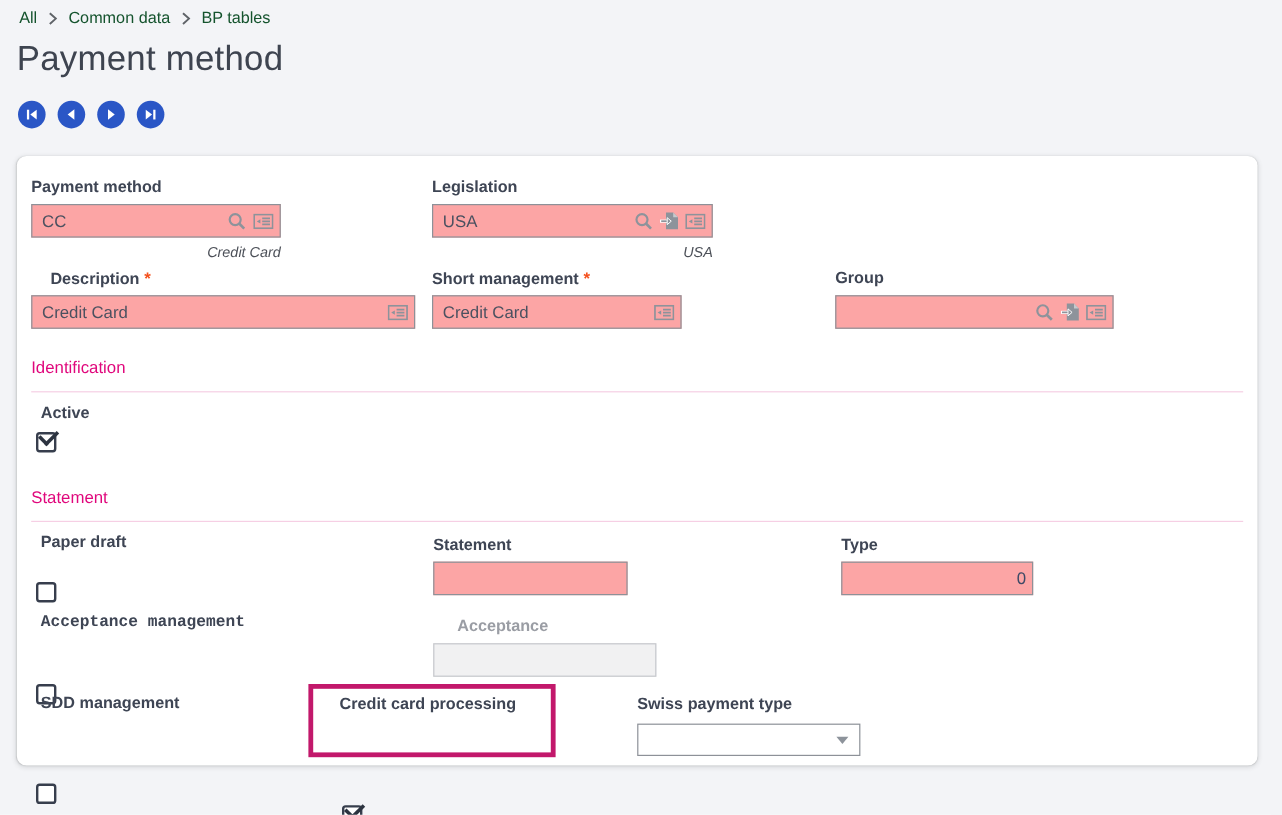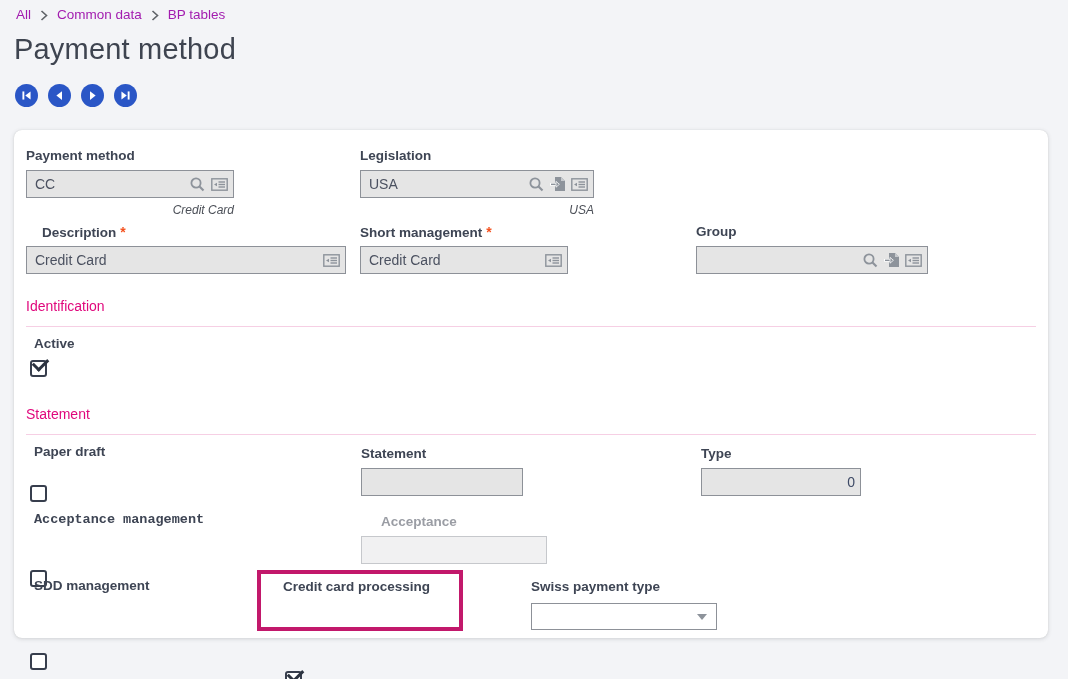--- a/index.html
+++ b/index.html
@@ -7,36 +7,36 @@
   body {
     font-family:"Liberation Sans", sans-serif;
     background:#f3f4f7;
     position:relative;
     overflow:hidden;
     color:#3e4554;
   }
   .abs { position:absolute; }
 
   
-  .breadcrumb { top:7px; left:16px; display:flex; align-items:center; gap:9px; font-size:13.5px; color:#a21caf; }
+  .breadcrumb { top:7px; left:16px; display:flex; align-items:center; gap:9px; font-size:13.5px; color:#14532d; }
   .breadcrumb .crumb { cursor:pointer; }
   .breadcrumb svg { display:block; margin-top:1px; }
   .page-title { top:33px; left:14px; font-size:29px; font-weight:500; color:#3e4450; letter-spacing:.2px; }
   .record-nav { top:84px; left:15px; display:flex; gap:10px; }
   .nav-btn { width:23px; height:23px; border-radius:50%; background:#2a56c6; border:none; display:flex; align-items:center; justify-content:center; cursor:pointer; padding:0; }
   .nav-btn svg { display:block; }
 
   
   .card { top:130px; left:14px; width:1034px; height:508px; background:#ffffff; border-radius:8px; box-shadow:0 1px 4px rgba(60,64,67,.18), 0 0 1px rgba(60,64,67,.18); }
 
   .lbl { font-size:13.5px; font-weight:bold; color:#3e4554; white-space:nowrap; }
   .lbl.gray { color:#9a9da4;margin-left:20px; }
   .req { color:#f4511e; font-weight:bold; margin-left:4px; font-size:14px; }
 
-  .inputbox { display:flex; align-items:center; border:1px solid #8d9198; background:#e5e5e5; height:28px; padding:0 5px 0 8px; gap:5px; }
+  .inputbox { display:flex; align-items:center; border:1px solid #8d9198; background:#fca5a5; height:28px; padding:0 5px 0 8px; gap:5px; }
   .inputbox input { border:none; outline:none; flex:1 1 auto; min-width:0; font-family:"Liberation Sans",sans-serif; font-size:14px; color:#4b5160; background:transparent; height:100%; }
   .inputbox input.num { text-align:right; color:#3e4a66; }
   .inputbox .icon { display:flex; align-items:center; cursor:pointer; flex:0 0 auto; }
   .inputbox.disabled { background:#f1f1f2; border-color:#c6c8cc; }
   .helper { font-size:12px; font-style:italic; color:#4c5058; text-align:right; }
 
   .section-title { font-size:14px; color:#e0077c; }
   .section-rule { border-top:1px solid #f6cfe4; width:1010px; }
 
   .checkbox { width:17px; height:17px; border:2px solid #373e4d; border-radius:3px; position:relative; cursor:pointer; background:#fff; }

